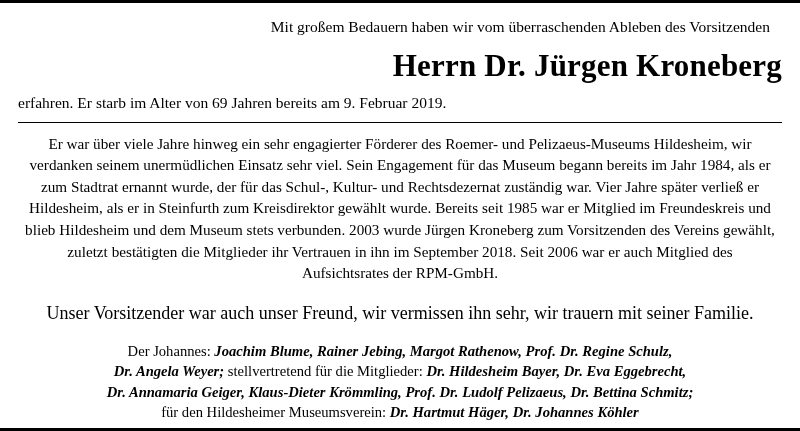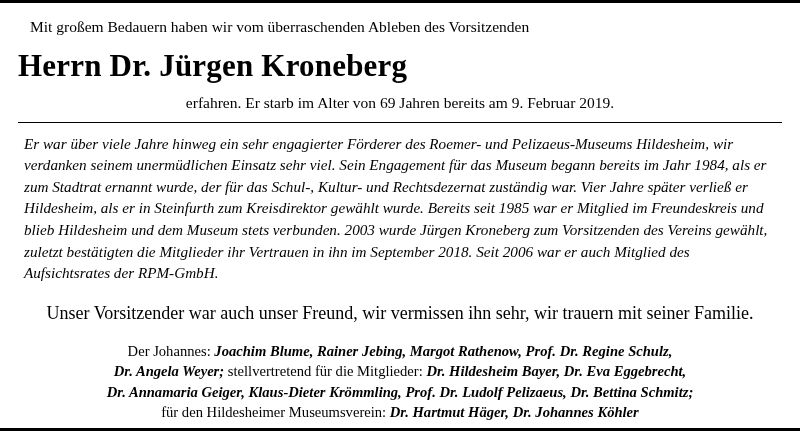--- a/index.html
+++ b/index.html
@@ -16,53 +16,51 @@
     width: 800px;
     height: 431px;
     box-sizing: border-box;
     background: #ffffff;
     border-top: 3px solid #000000;
     border-bottom: 3px solid #000000;
     padding: 14px 18px 10px 18px;
     overflow: hidden;
   }
   .intro {
-    text-align: left;
+    text-align: right;
     font-size: 15.5px;
     line-height: 1.32;
     margin: 0 12px;
   }
   .intro div {
     white-space: nowrap;
   }
   .name {
-    text-align: left;
+    text-align: right;
     font-size: 31px;
     font-weight: bold;
     letter-spacing: 0.2px;
     margin: 12px 0 9px 0;
     line-height: 1.1;
   }
   .subline {
-    text-align: center;
     font-size: 15.5px;
     line-height: 1.3;
     margin-bottom: 0;
   }
   .rule {
     border: 0;
     border-top: 1px solid #000000;
     margin: 9px 0 10px 0;
   }
   .body-text {
-    text-align: left;
+    text-align: center;
     font-size: 15.2px;
     line-height: 1.42;
     margin: 0 6px;
-    font-style: italic;
   }
   .body-text p {
     margin: 0;
   }
   .closing {
     text-align: center;
     font-size: 18px;
     line-height: 1.42;
     margin: 17px 2px 0 2px;
   }

